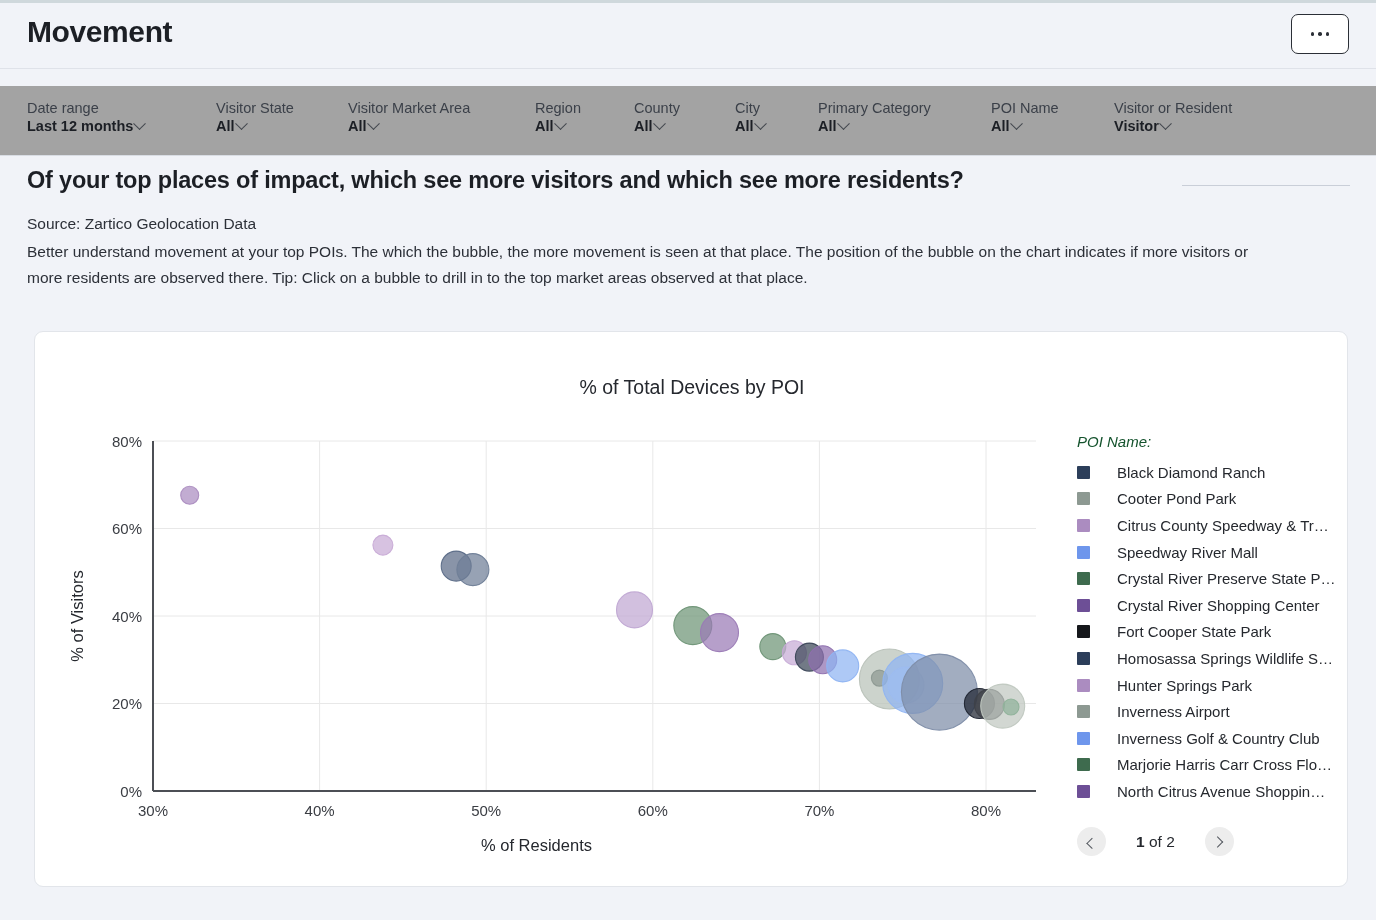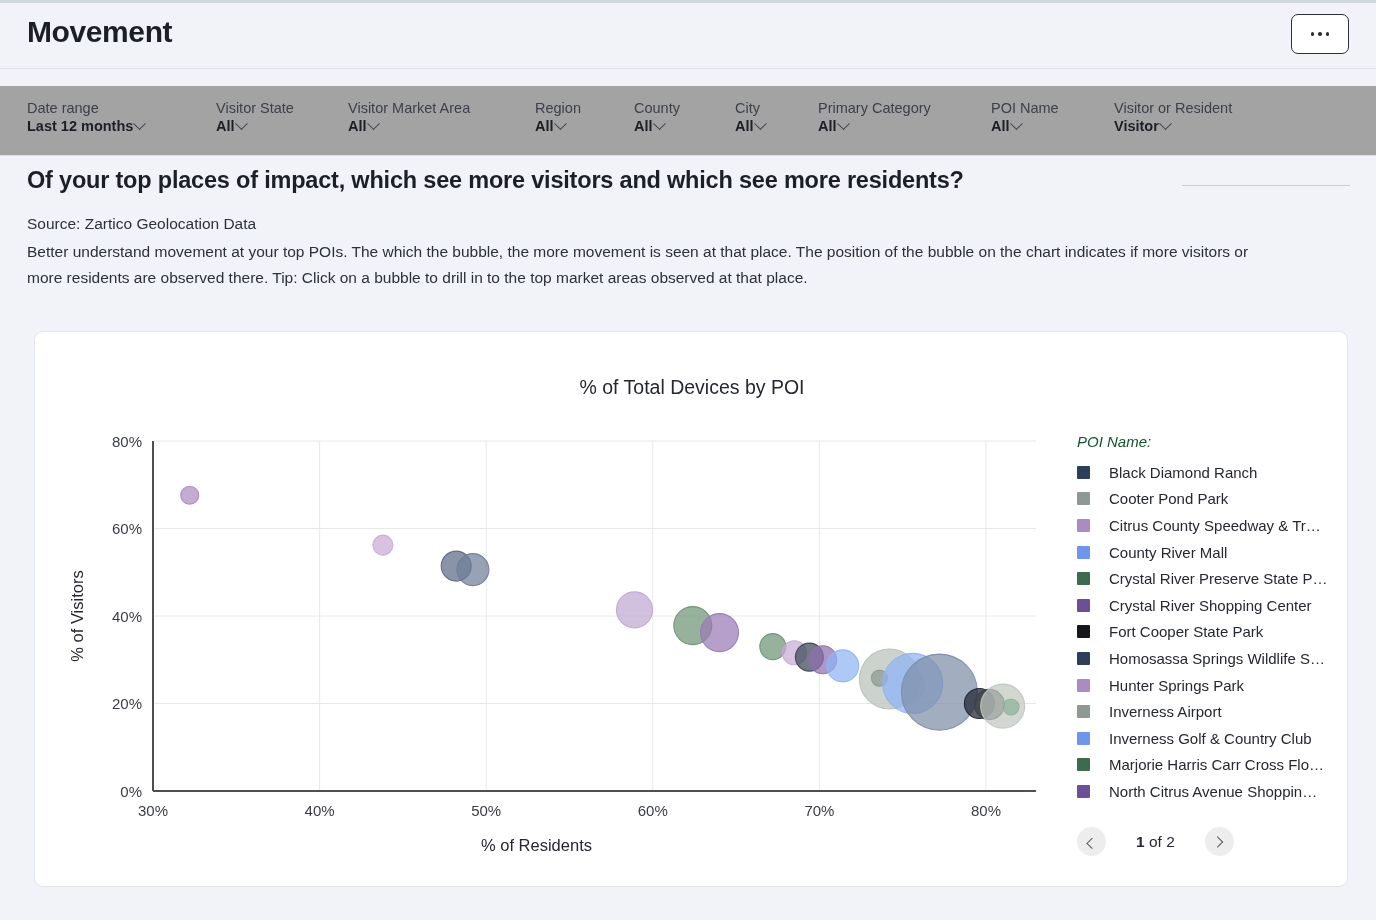--- a/index.html
+++ b/index.html
@@ -101,21 +101,21 @@
   
   .plot-wrap { position: absolute; left: 0; top: 0; width: 1314px; height: 556px; }
   #plot-svg { position: absolute; left: 0; top: 0; }
 
   
   .legend {
     position: absolute; left: 1042px; top: 101px; width: 272px;
   }
   .legend-title { font-size: 15px; color: #14532d; margin-bottom: 9px; font-style: italic; }
   .legend-item {
-    display: flex; align-items: center; gap: 19px;
+    display: flex; align-items: center; gap: 27px;
     height: 26.6px; cursor: pointer;
   }
   .legend-swatch {
     width: 13px; height: 13px; flex: 0 0 13px; border-radius: 1px;
   }
   .legend-label {
     font-size: 15px; color: #25282e; white-space: nowrap;
     overflow: hidden; text-overflow: clip;
   }
 
@@ -289,21 +289,21 @@
           <div class="legend-item">
             <span class="legend-swatch" style="background: rgb(141, 153, 146);"></span>
             <span class="legend-label">Cooter Pond Park</span>
           </div>
           <div class="legend-item">
             <span class="legend-swatch" style="background: rgb(171, 140, 192);"></span>
             <span class="legend-label">Citrus County Speedway &amp; Tr…</span>
           </div>
           <div class="legend-item">
             <span class="legend-swatch" style="background: rgb(110, 150, 236);"></span>
-            <span class="legend-label">County River Mall</span>
+            <span class="legend-label">Speedway River Mall</span>
           </div>
           <div class="legend-item">
             <span class="legend-swatch" style="background: rgb(62, 107, 78);"></span>
             <span class="legend-label">Crystal River Preserve State P…</span>
           </div>
           <div class="legend-item">
             <span class="legend-swatch" style="background: rgb(109, 79, 150);"></span>
             <span class="legend-label">Crystal River Shopping Center</span>
           </div>
           <div class="legend-item">

